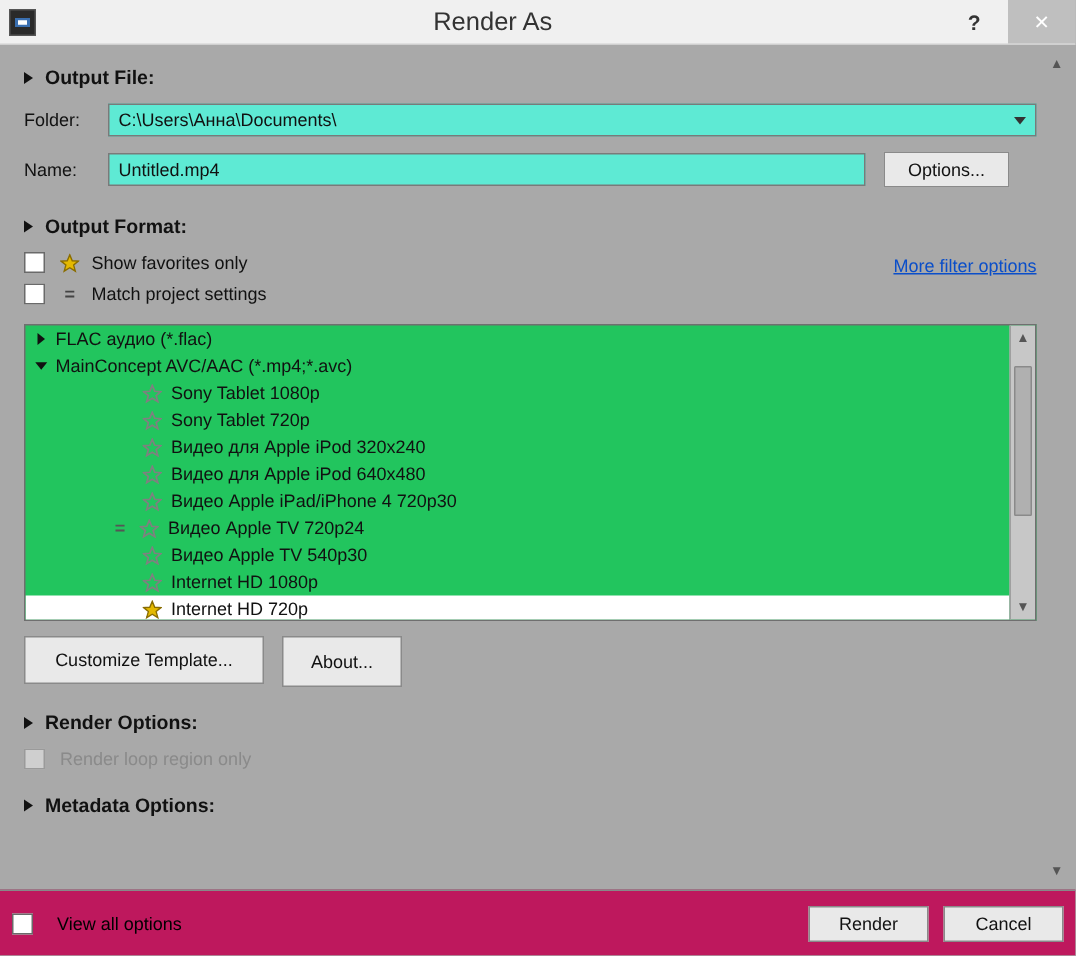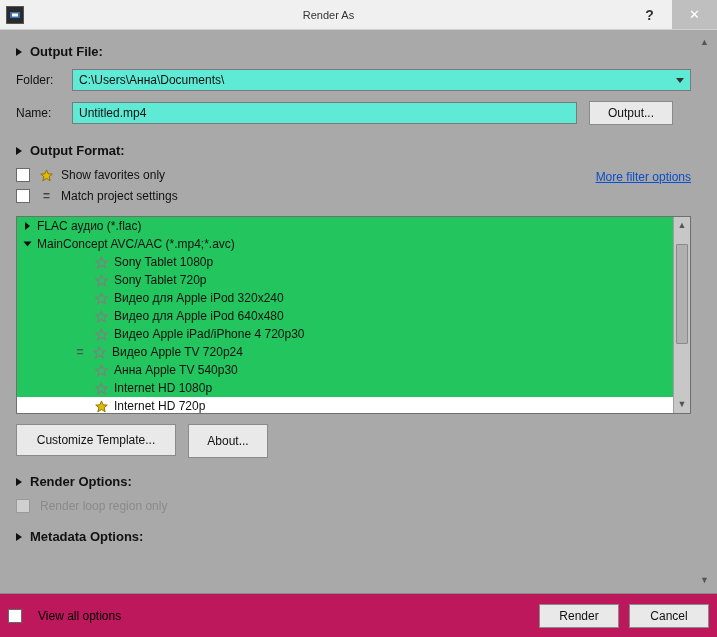--- a/index.html
+++ b/index.html
@@ -1,21 +1,21 @@
 <!DOCTYPE html>
 <html><head>
 <meta charset="utf-8">
 <style>
   * { box-sizing: border-box; margin: 0; padding: 0; font-family: "Segoe UI", Tahoma, sans-serif; font-size: 12px; }
   body { width: 717px; height: 637px; background: #a9a9a9; overflow: hidden; display: flex; flex-direction: column; }
 
   .titlebar { height: 30px; background: #f0f0f0; display: flex; align-items: center; position: relative; border-bottom: 1px solid #d0d0d0; }
   .titlebar .appicon { width: 18px; height: 18px; margin: 0 6px; background: #2a2a2a; border: 1px solid #555; display:flex; align-items:center; justify-content:center; }
   .titlebar .appicon svg { width:10px; height:10px; }
-  .titlebar .title { flex:1; text-align:center; color:#333; font-size:11px; }
+  .titlebar .title { flex:1; text-align:center; color:#333; font-size:17px; }
   .titlebar .btns { display:flex; height:100%; }
   .titlebar .tb-btn { width:45px; display:flex; align-items:center; justify-content:center; color:#333; }
   .titlebar .tb-help { font-weight:600; font-size:14px; }
   .titlebar .tb-close { background:#bfbfbf; color:#fff; font-size:13px; }
 
   .body { flex:1; position:relative; padding: 0 26px 0 16px; overflow:hidden; }
   .wscroll { position:absolute; right:4px; top:4px; bottom:4px; width:17px; display:flex; flex-direction:column; align-items:center; }
   .wscroll-arrow { width:100%; height:17px; display:flex; align-items:center; justify-content:center; color:#555; }
   .wscroll-track { flex:1; }
 
@@ -107,21 +107,21 @@
 
   <div class="fieldrow">
     <div class="fieldlabel">Folder:</div>
     <div class="field select">C:\Users\Анна\Documents\</div>
   </div>
 
   <div class="fieldrow">
     <div class="fieldlabel">Name:</div>
     <div class="field" style="max-width:505px;">Untitled.mp4</div>
     <div style="width:12px;"></div>
-    <div class="btn" style="width:84px; padding:0;">Output...</div>
+    <div class="btn" style="width:84px; padding:0;">Options...</div>
   </div>
 
   <div class="section-head" style="margin-top:18px;">
     <div class="tri"></div>
     <div class="section-title">Output Format:</div>
   </div>
 
   <div class="opts">
     <div class="opts-left">
       <div class="optrow">
@@ -201,21 +201,21 @@
             </svg>
           </div>
         <span>Видео Apple TV 720p24</span>
       </div>
       <div class="lrow lvl2">
         <div class="lstar">
             <svg viewBox="0 0 14 14" class="star-empty">
               <polygon points="7,1 8.8,5.2 13.2,5.5 9.8,8.3 11,12.7 7,10.2 3,12.7 4.2,8.3 0.8,5.5 5.2,5.2"></polygon>
             </svg>
           </div>
-        <span>Анна Apple TV 540p30</span>
+        <span>Видео Apple TV 540p30</span>
       </div>
       <div class="lrow lvl2">
         <div class="lstar">
             <svg viewBox="0 0 14 14" class="star-empty">
               <polygon points="7,1 8.8,5.2 13.2,5.5 9.8,8.3 11,12.7 7,10.2 3,12.7 4.2,8.3 0.8,5.5 5.2,5.2"></polygon>
             </svg>
           </div>
         <span>Internet HD 1080p</span>
       </div>
       <div class="lrow lvl2 sel">

